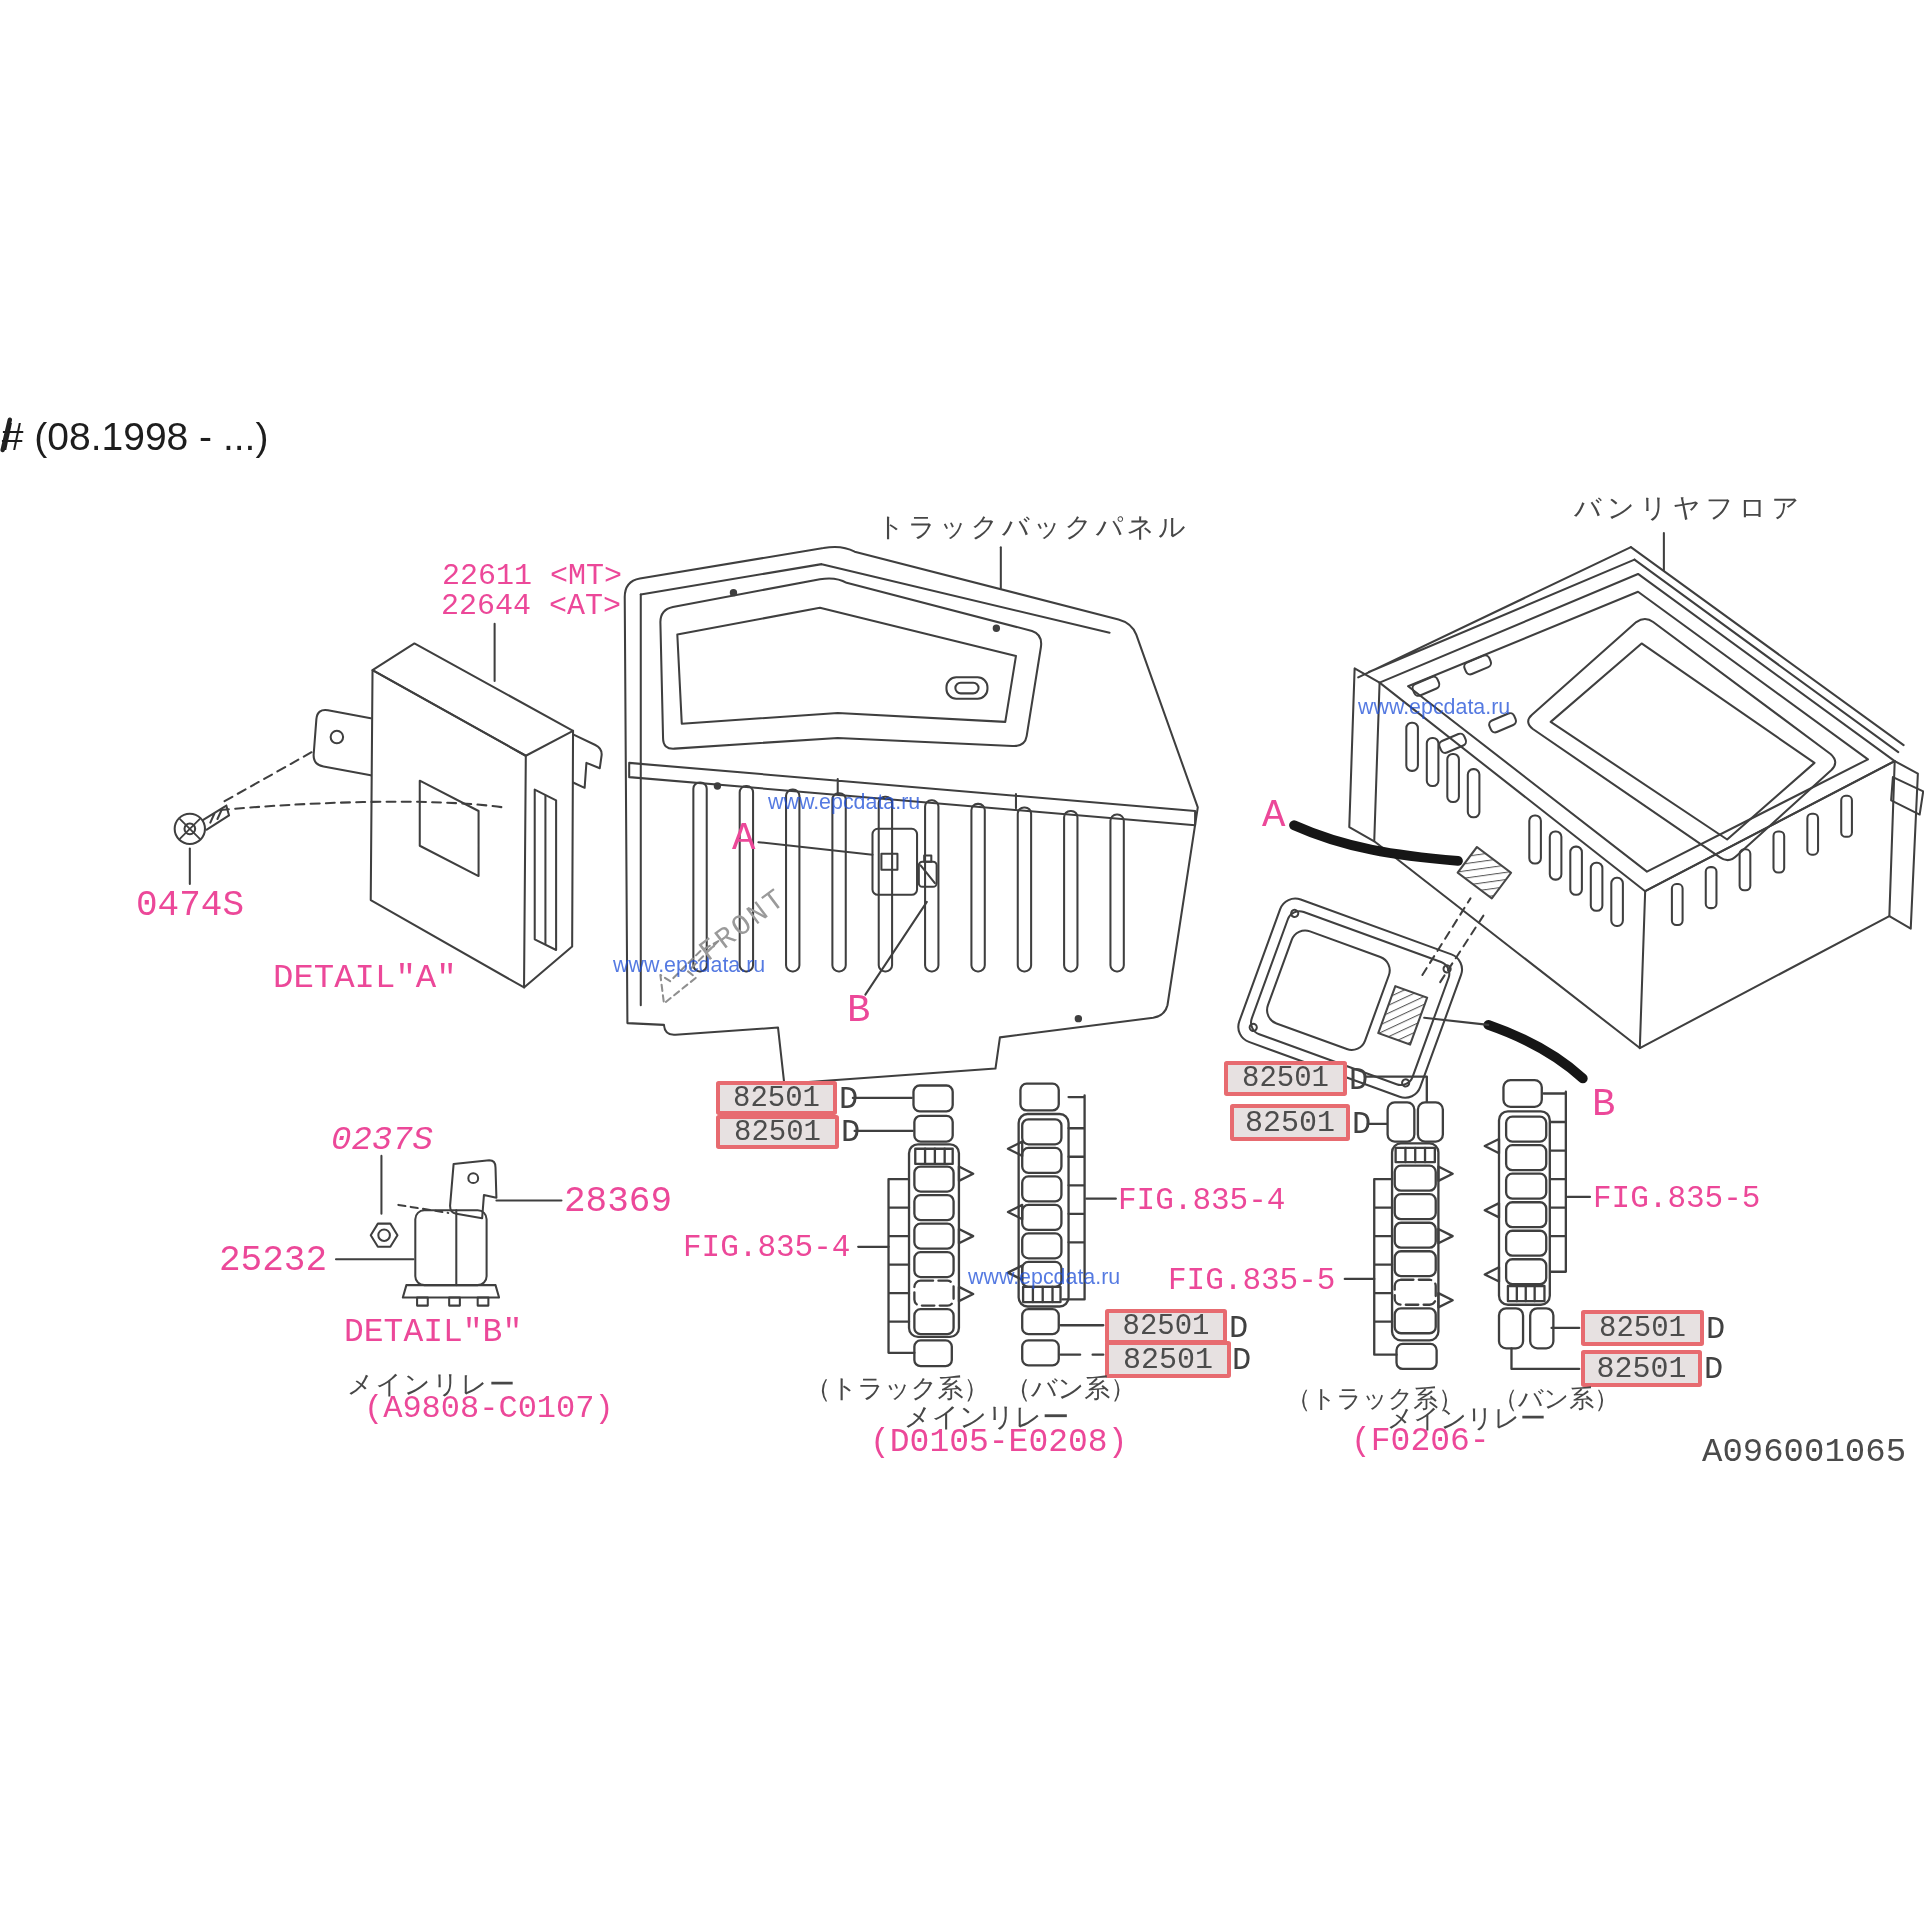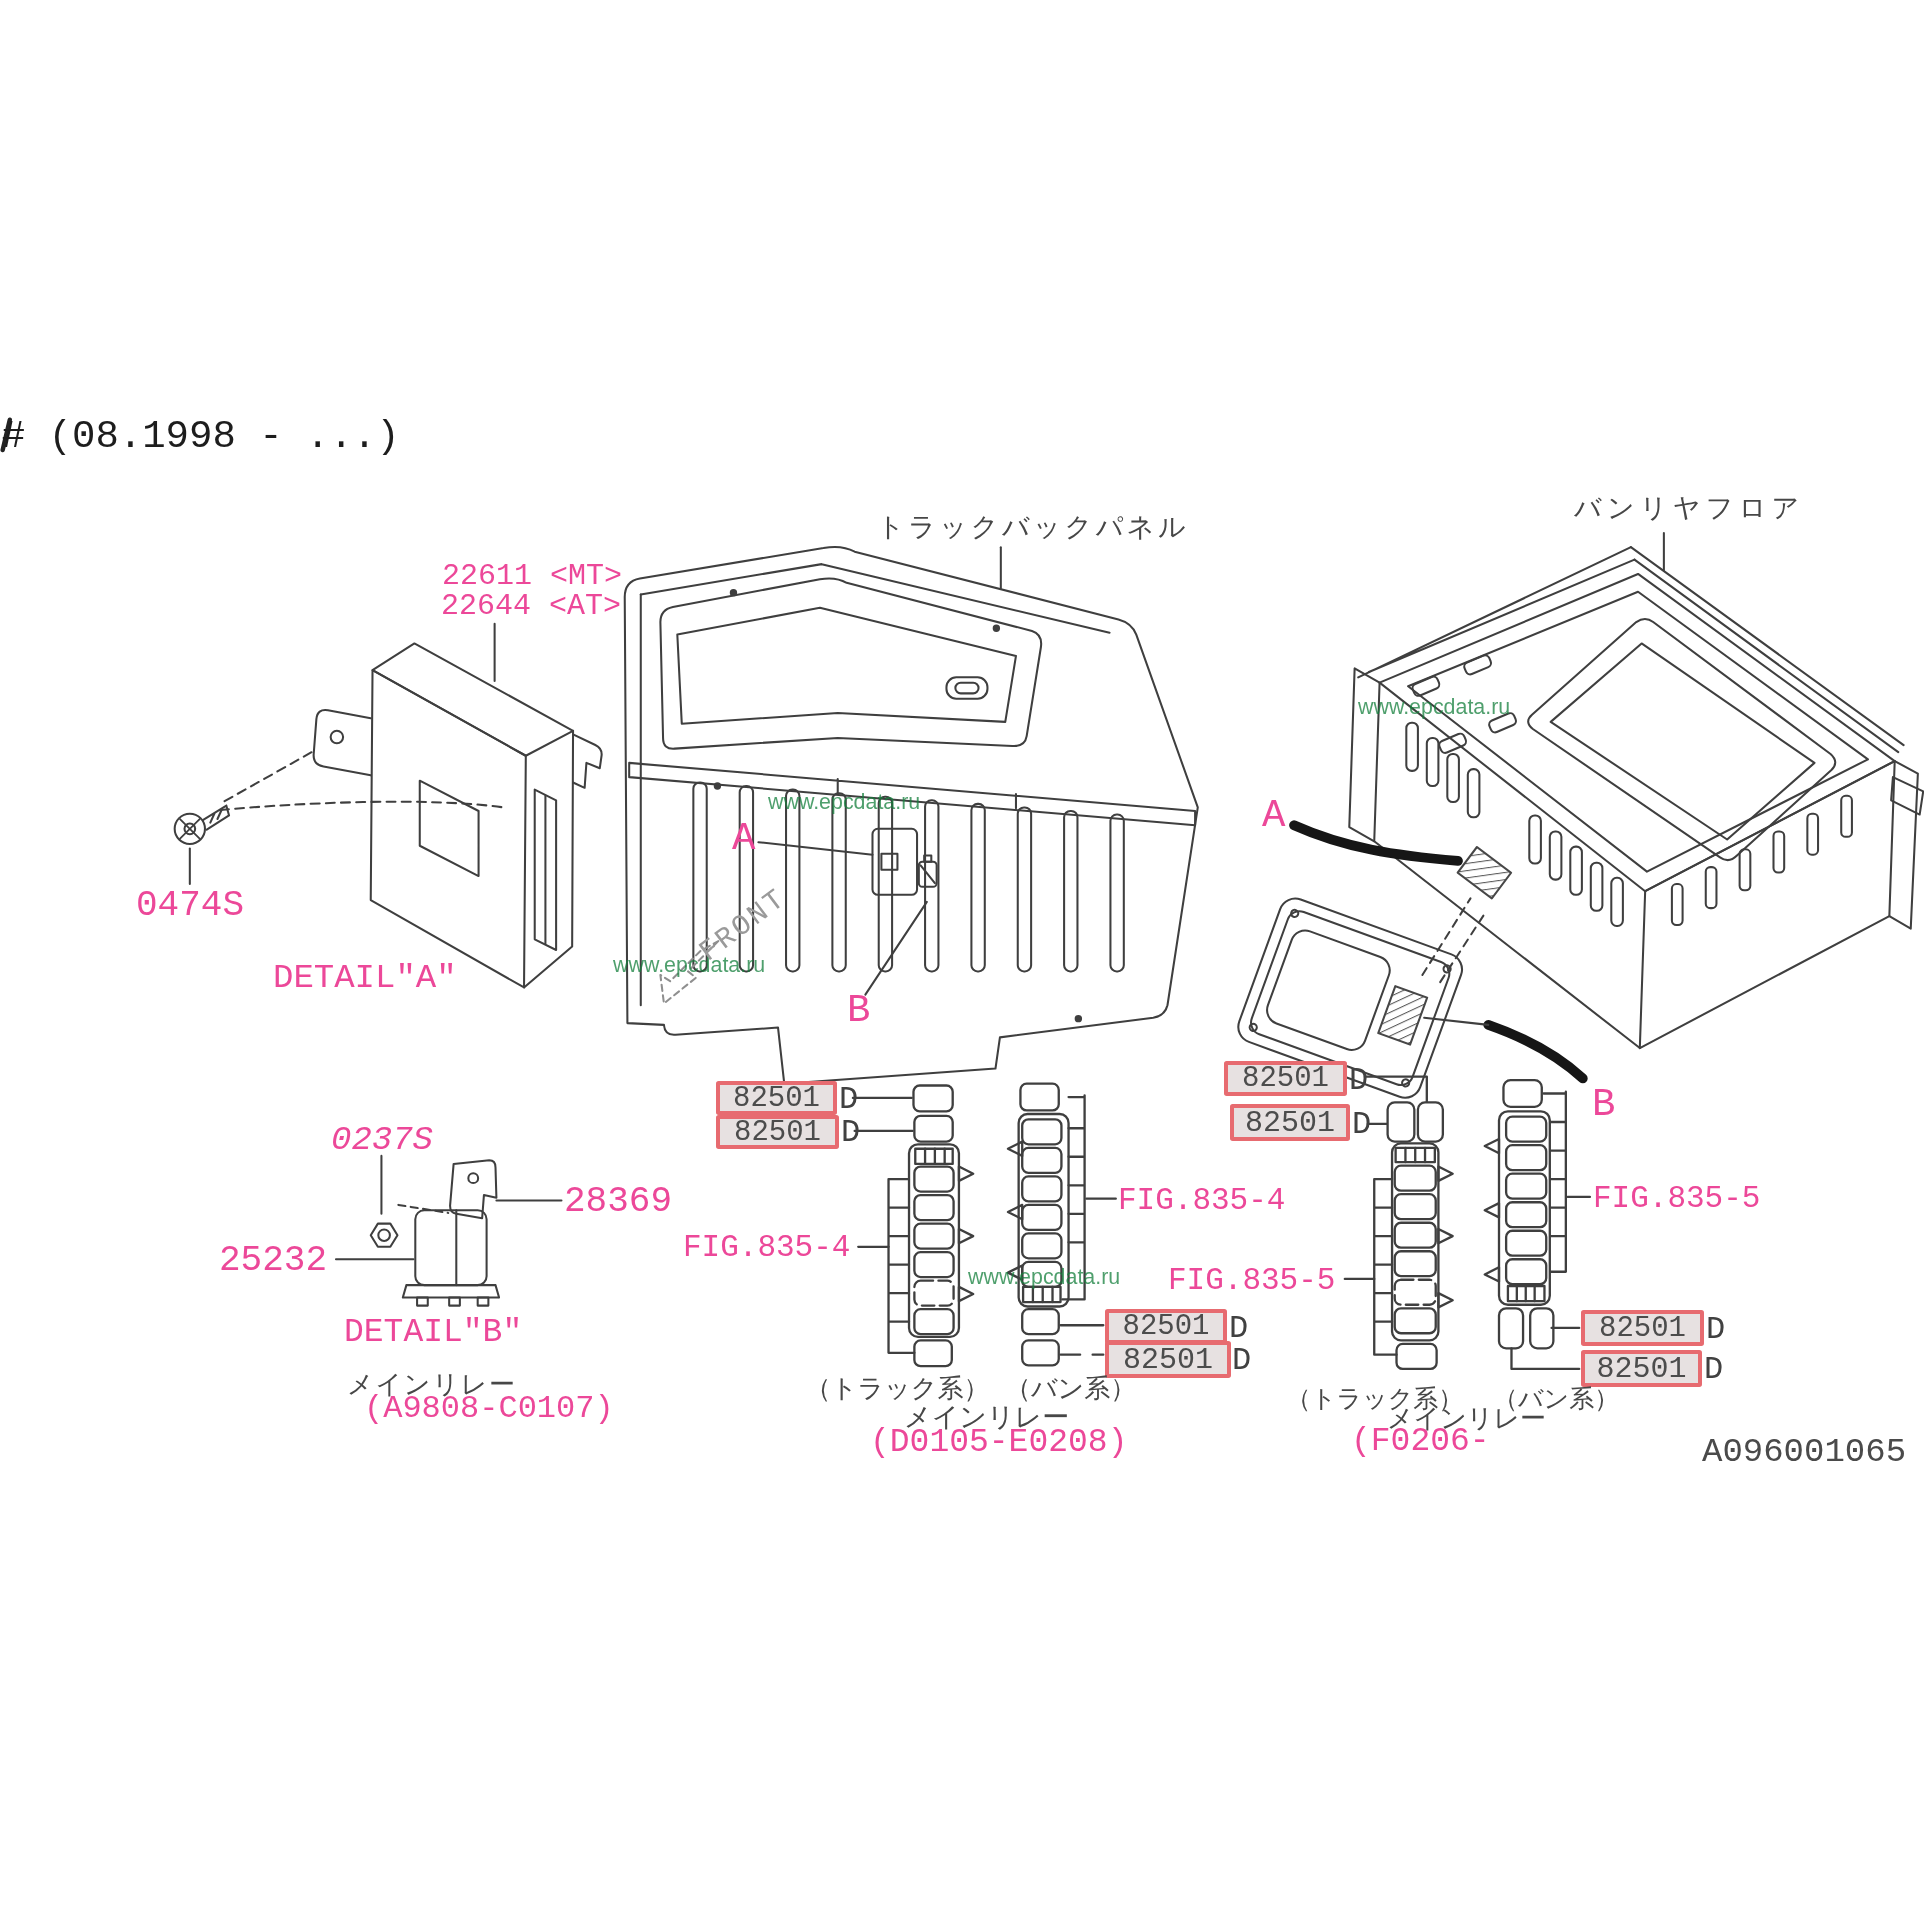--- a/index.html
+++ b/index.html
@@ -3,26 +3,26 @@
 <meta charset="utf-8">
 <style>
   html,body{margin:0;padding:0;background:#fff;}
   #stage{position:relative;width:1925px;height:1925px;background:#ffffff;overflow:hidden;
          font-family:"Liberation Sans","DejaVu Sans",sans-serif;}
   #lineart{position:absolute;left:0;top:0;}
   .lbl{position:absolute;white-space:nowrap;color:#ec4899;
        font-family:"Liberation Mono","DejaVu Sans Mono",monospace;line-height:1;}
   .jp{font-family:"DejaVu Sans","Liberation Sans",sans-serif;color:#474747;}
   .hdr{position:absolute;white-space:nowrap;color:#1d1d1d;
-       font-family:Liberation Mono, monospace;}
+       font-family:Liberation Sans, sans-serif;}
   .hl{position:absolute;box-sizing:border-box;border:4.5px solid #e76b70;background:#e7e1e1;
       border-radius:2.7px;display:flex;align-items:center;justify-content:center;
       font-family:"Liberation Mono","DejaVu Sans Mono",monospace;color:#4c4c4c;line-height:1;}
   .dsuf{position:absolute;color:#414141;font-family:"Liberation Mono","DejaVu Sans Mono",monospace;line-height:1;}
-  .wm{position:absolute;color:#15803d;opacity:.75;font-size:21.4px;white-space:nowrap;
+  .wm{position:absolute;color:#1d4ed8;opacity:.75;font-size:21.4px;white-space:nowrap;
       font-family:"Liberation Sans","DejaVu Sans",sans-serif;}
   .front{transform:rotate(-37deg);color:#9a9a9a;letter-spacing:2.7px;}
 </style>
 </head>
 <body>
 
 <div id="stage">
 
   <svg id="lineart" width="1925" height="1925" viewBox="0 0 2160 2160" fill="none" stroke="#3f3f3f" stroke-width="2.3" stroke-linecap="round" stroke-linejoin="round">
     <defs>

